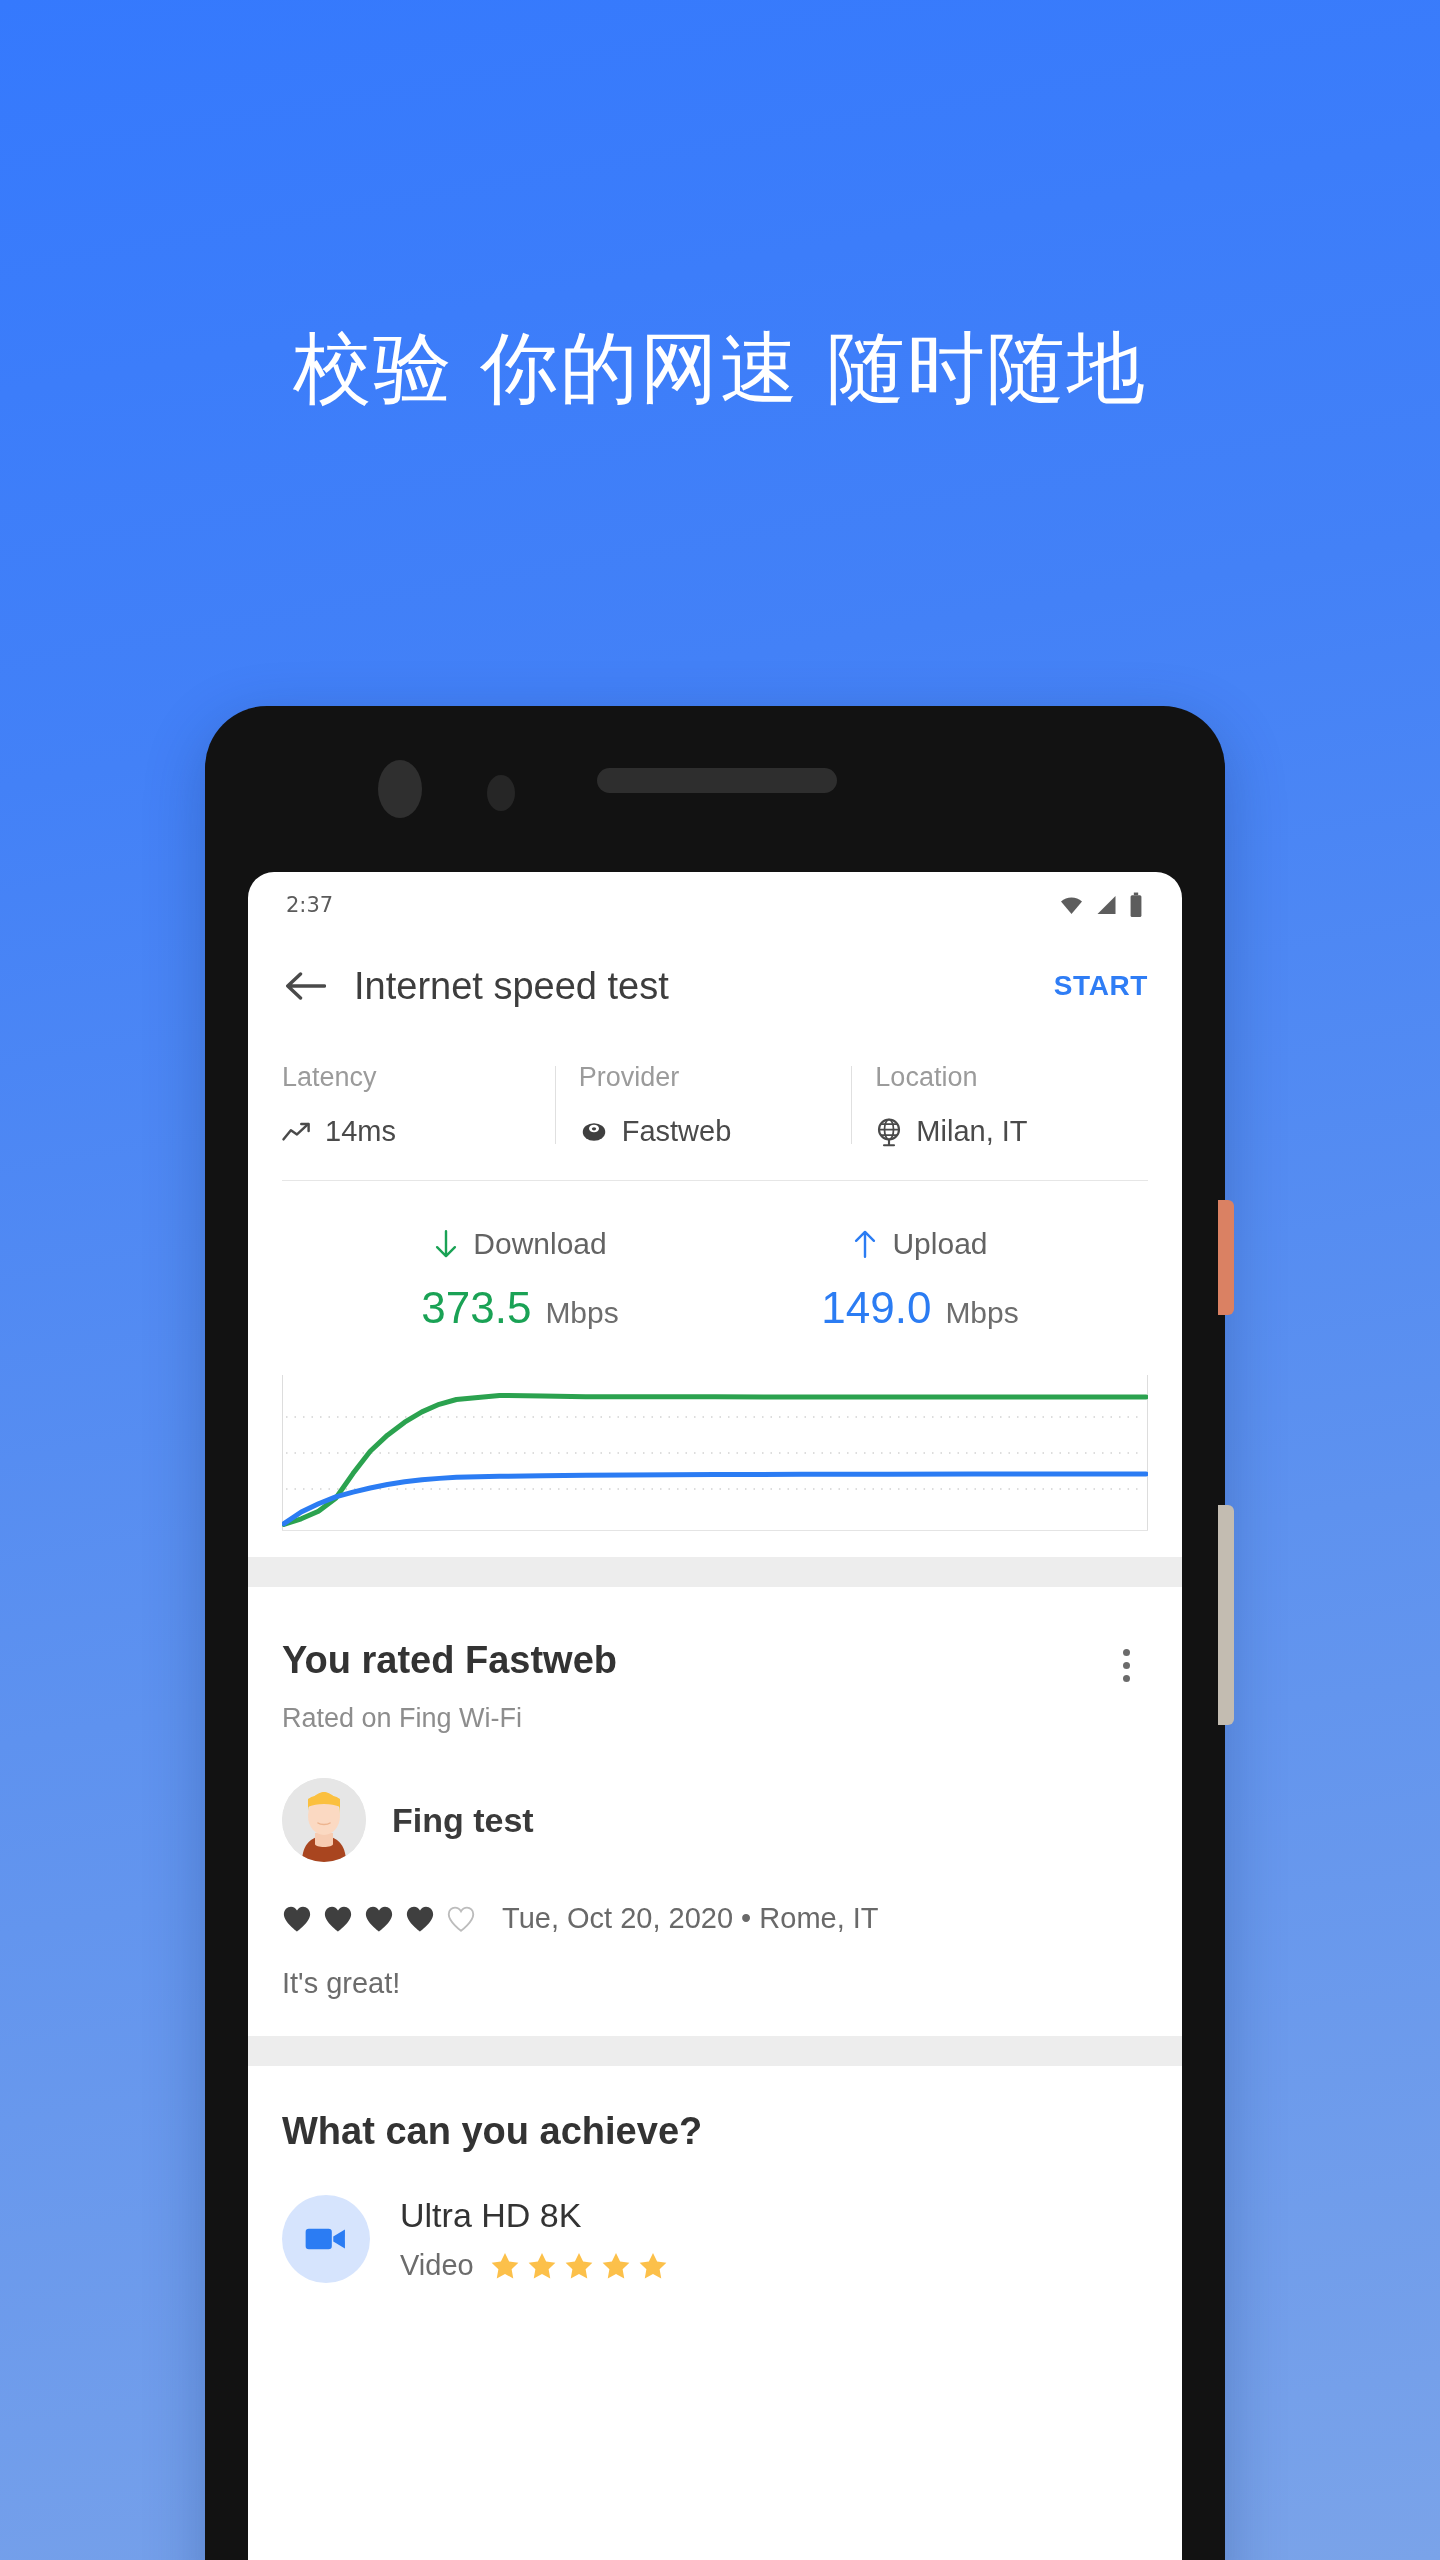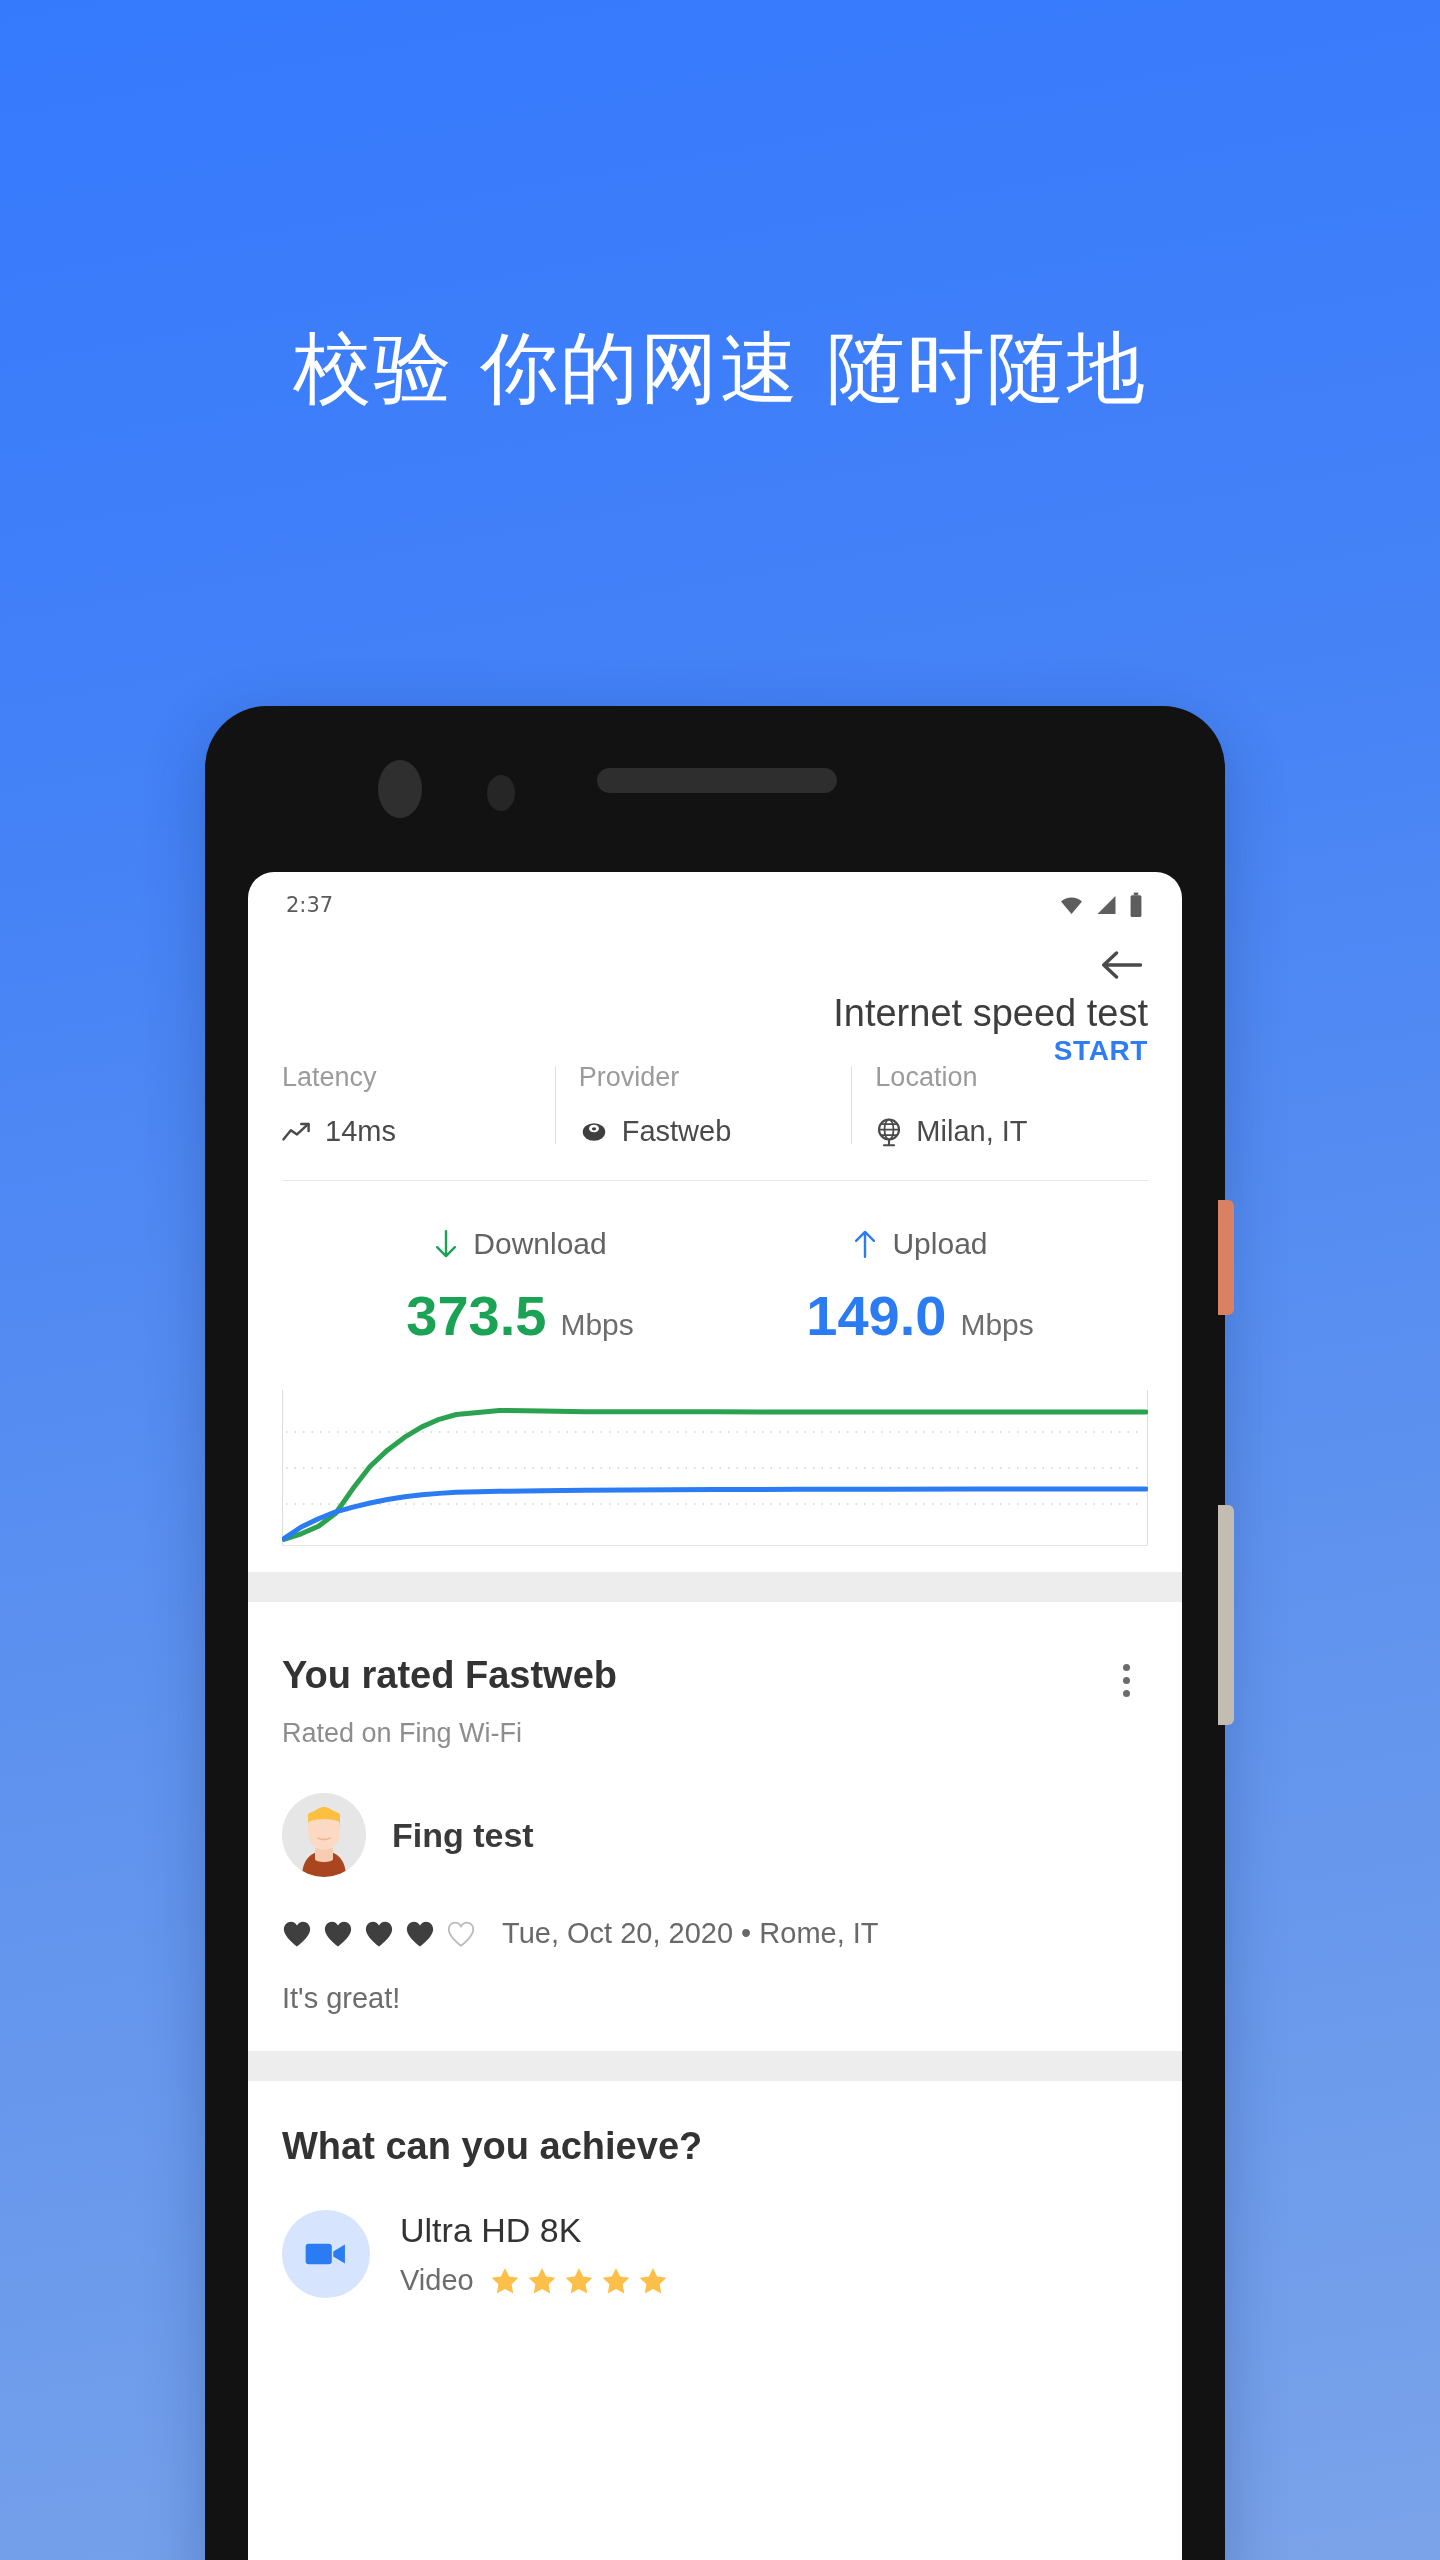--- a/index.html
+++ b/index.html
@@ -129,24 +129,23 @@
   .status-icons {
     display: flex;
     align-items: center;
     gap: 9px;
   }
 
   
   .appbar {
     height: 96px;
     display: flex;
-    align-items: flex-end;
+    align-items: center;
     padding: 0 34px 0 30px;
     box-sizing: border-box;
-    flex-direction: column;
   }
   .back-arrow {
     width: 54px;
     height: 54px;
     display: flex;
     align-items: center;
     justify-content: center;
     flex: 0 0 auto;
   }
   .appbar-title {
@@ -225,22 +224,22 @@
     color: #636363;
   }
   .speed-val-row {
     margin-top: 22px;
     display: flex;
     align-items: baseline;
     justify-content: center;
     gap: 14px;
   }
   .speed-num {
-    font-size: 56px;
-    font-weight: 700;
+    font-size: 44px;
+    font-weight: 400;
   }
   .speed-unit {
     font-size: 30px;
     color: #6d6d6d;
   }
   .dl { color: #1aa255; }
   .ul { color: #2b7cf3; }
 
   
   .chartwrap {

